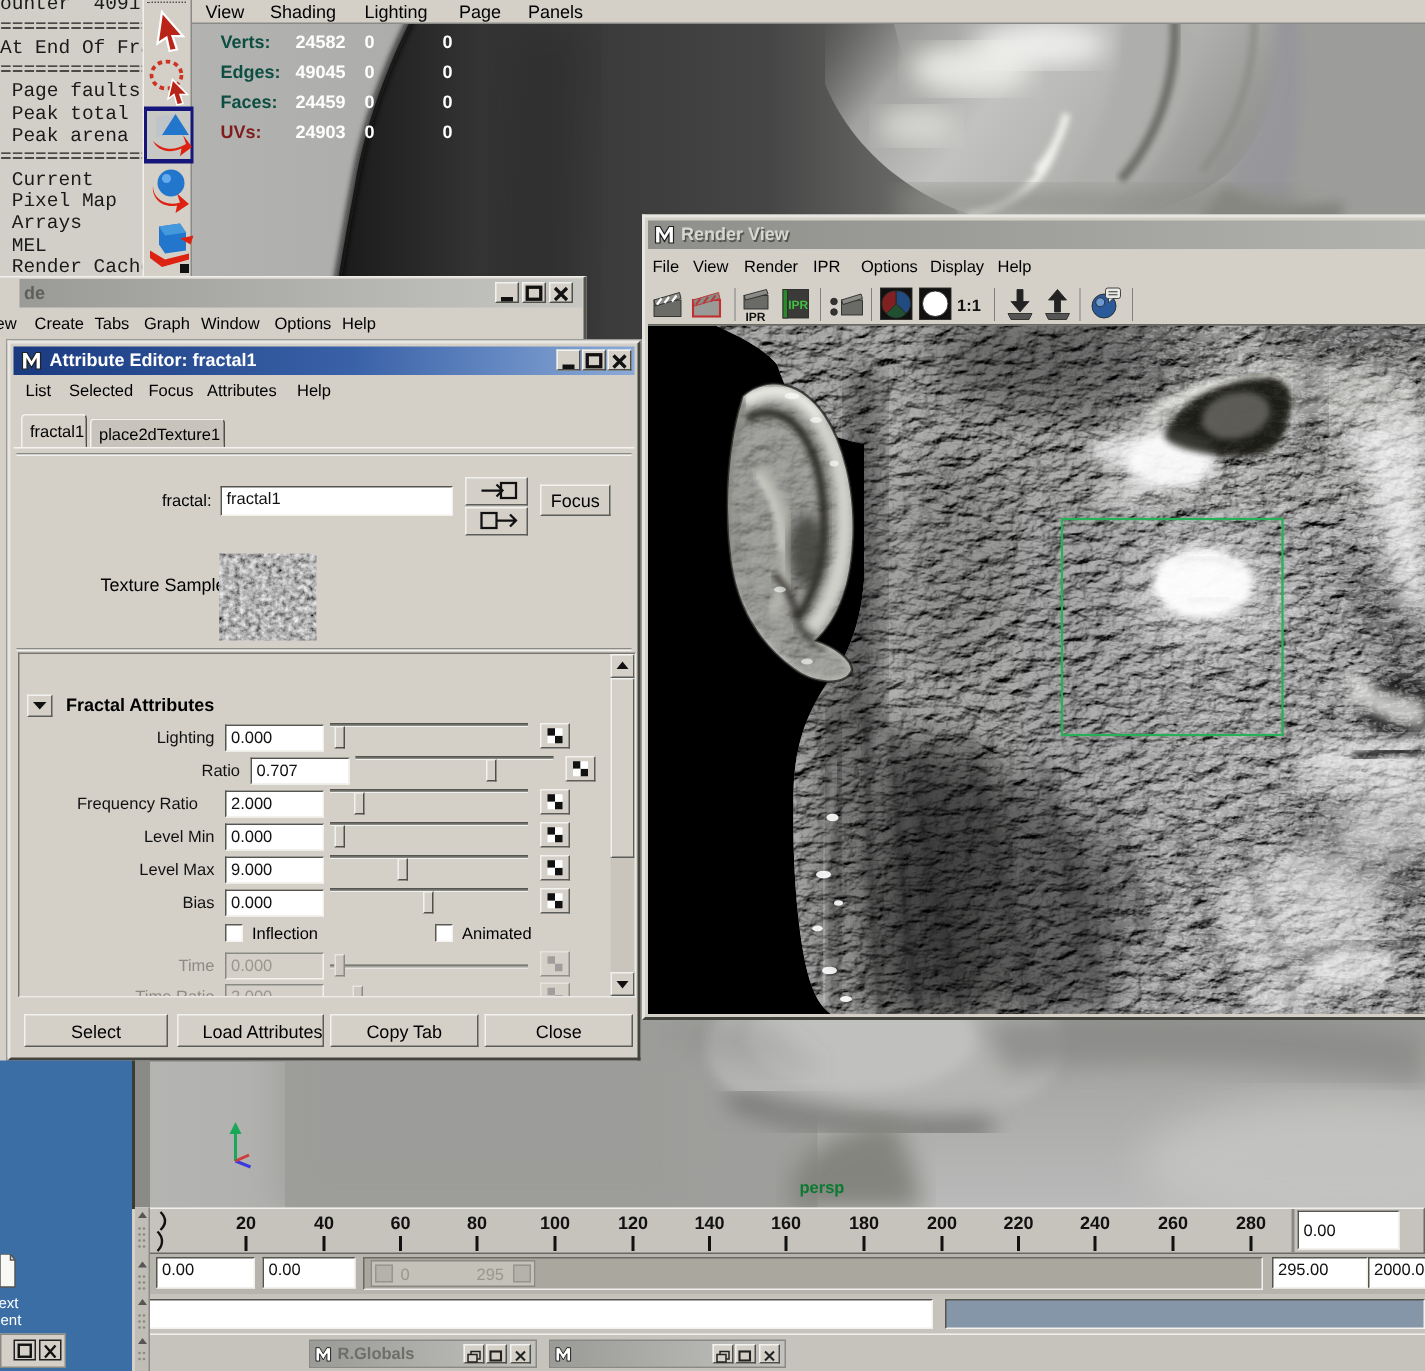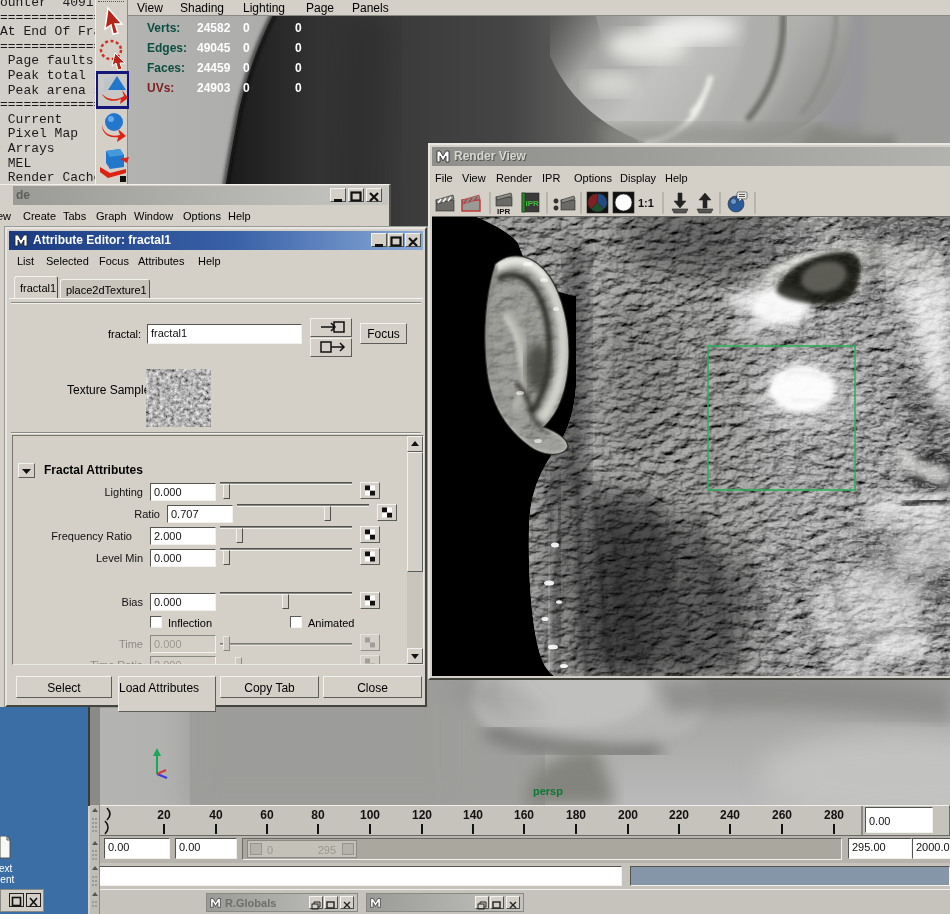--- a/index.html
+++ b/index.html
@@ -338,20 +338,32 @@
 <div class="field abs" style="left:137px;top:1px;width:66px;height:18px;">0.000</div>
 <div class="abs" style="left:207px;top:120;width:132px;height:3px;background:#8a8a84;border-bottom:1px solid #f2f1ee;border-top:1px solid #55554f;"></div>
 <div class="abs" style="left:210px;top:2px;width:7px;height:15px;background:#d4d0c8;border:1px solid;border-color:#f2f1ee #50504a #50504a #f2f1ee;"></div>
 <div class="raised abs" style="left:347px;top:0px;width:20px;height:17px;"><svg width="18" height="15">
             <rect x="4" y="2.5" width="5" height="5" fill="#111"></rect>
             <rect x="9" y="7.5" width="5" height="5" fill="#111"></rect>
             <rect x="9" y="2.5" width="5" height="5" fill="#fff"></rect>
             <rect x="4" y="7.5" width="5" height="5" fill="#fff"></rect>
           </svg></div>
 </div>
+<div class="abs" style="left:0;top:134px;width:393px;height:22px;">
+<span style="position:absolute;right:263px;top:4px;font-size:11px;color:#111;">Level Max</span>
+<div class="field abs" style="left:137px;top:1px;width:66px;height:18px;">9.000</div>
+<div class="abs" style="left:207px;top:142;width:132px;height:3px;background:#8a8a84;border-bottom:1px solid #f2f1ee;border-top:1px solid #55554f;"></div>
+<div class="abs" style="left:252px;top:2px;width:7px;height:15px;background:#d4d0c8;border:1px solid;border-color:#f2f1ee #50504a #50504a #f2f1ee;"></div>
+<div class="raised abs" style="left:347px;top:0px;width:20px;height:17px;"><svg width="18" height="15">
+            <rect x="4" y="2.5" width="5" height="5" fill="#111"></rect>
+            <rect x="9" y="7.5" width="5" height="5" fill="#111"></rect>
+            <rect x="9" y="2.5" width="5" height="5" fill="#fff"></rect>
+            <rect x="4" y="7.5" width="5" height="5" fill="#fff"></rect>
+          </svg></div>
+</div>
 <div class="abs" style="left:0;top:156px;width:393px;height:22px;">
 <span style="position:absolute;right:263px;top:4px;font-size:11px;color:#111;">Bias</span>
 <div class="field abs" style="left:137px;top:1px;width:66px;height:18px;">0.000</div>
 <div class="abs" style="left:207px;top:164;width:132px;height:3px;background:#8a8a84;border-bottom:1px solid #f2f1ee;border-top:1px solid #55554f;"></div>
 <div class="abs" style="left:269px;top:2px;width:7px;height:15px;background:#d4d0c8;border:1px solid;border-color:#f2f1ee #50504a #50504a #f2f1ee;"></div>
 <div class="raised abs" style="left:347px;top:0px;width:20px;height:17px;"><svg width="18" height="15">
             <rect x="4" y="2.5" width="5" height="5" fill="#111"></rect>
             <rect x="9" y="7.5" width="5" height="5" fill="#111"></rect>
             <rect x="9" y="2.5" width="5" height="5" fill="#fff"></rect>
             <rect x="4" y="7.5" width="5" height="5" fill="#fff"></rect>
@@ -379,21 +391,21 @@
 <div class="abs" style="left:207px;top:9px;width:132px;height:3px;background:#a5a29b;border-bottom:1px solid #e5e4e0;border-top:1px solid #7a7a74;"></div>
 <div class="abs" style="left:222px;top:2px;width:7px;height:15px;background:#cdc9c1;border:1px solid;border-color:#e8e6e2 #8a8a84 #8a8a84 #e8e6e2;"></div>
 <div class="raised abs" style="left:347px;top:0px;width:20px;height:17px;opacity:0.55;"><svg width="18" height="15">
             <rect x="4" y="2.5" width="5" height="5" fill="#777"></rect>
             <rect x="9" y="7.5" width="5" height="5" fill="#777"></rect>
           </svg></div>
 </div>
   </div>
 
   <div class="raised abs" style="left:9px;top:447px;width:96px;height:22px;font-size:12px;text-align:center;padding-top:4px;">Select</div>
-  <div class="raised abs" style="left:111px;top:447px;width:98px;height:36px;font-size:12px;text-align:left;padding-top:4px;">Load Attributes</div>
+  <div class="raised abs" style="left:111px;top:447px;width:98px;height:22px;font-size:12px;text-align:right;padding-top:4px;">Load Attributes</div>
   <div class="raised abs" style="left:213px;top:447px;width:99px;height:22px;font-size:12px;text-align:center;padding-top:4px;">Copy Tab</div>
   <div class="raised abs" style="left:316px;top:447px;width:99px;height:22px;font-size:12px;text-align:center;padding-top:4px;">Close</div>
 </div>
 
 <div class="abs" style="left:428px;top:143px;width:526px;height:537px;background:#d4d0c8;
   border:2px solid;border-color:#e8e6e2 #44443e #44443e #e8e6e2;">
   <div class="abs" style="left:2px;top:2px;right:0px;height:19px;background:linear-gradient(90deg,#8e8e8a,#b2b2ae);">
     <svg class="abs" style="left:3px;top:1px;" width="16" height="16" viewBox="0 0 16 16">
         <path d="M2,14 L2,3 L5,3 L8,8 L11,3 L14,3 L14,14 L11,14 L11,8 L8,13 L5,8 L5,14 Z" fill="#fff" stroke="#222" stroke-width="0.8"></path>
       </svg>

